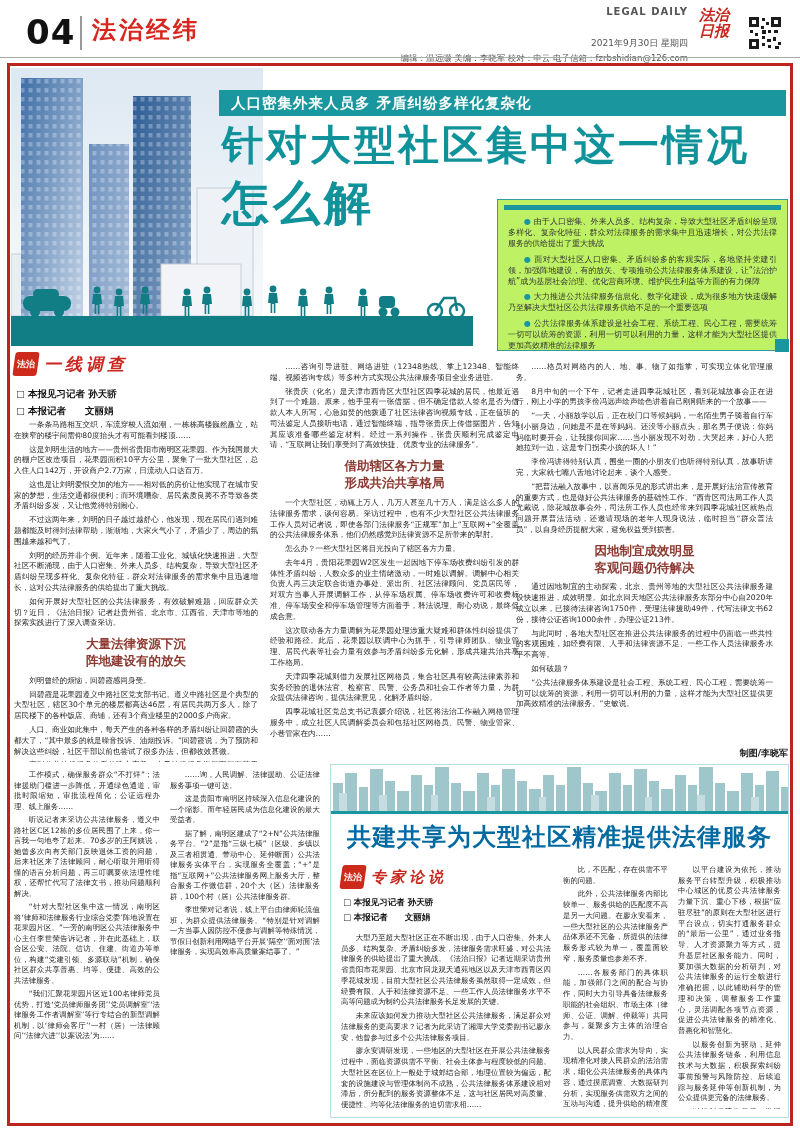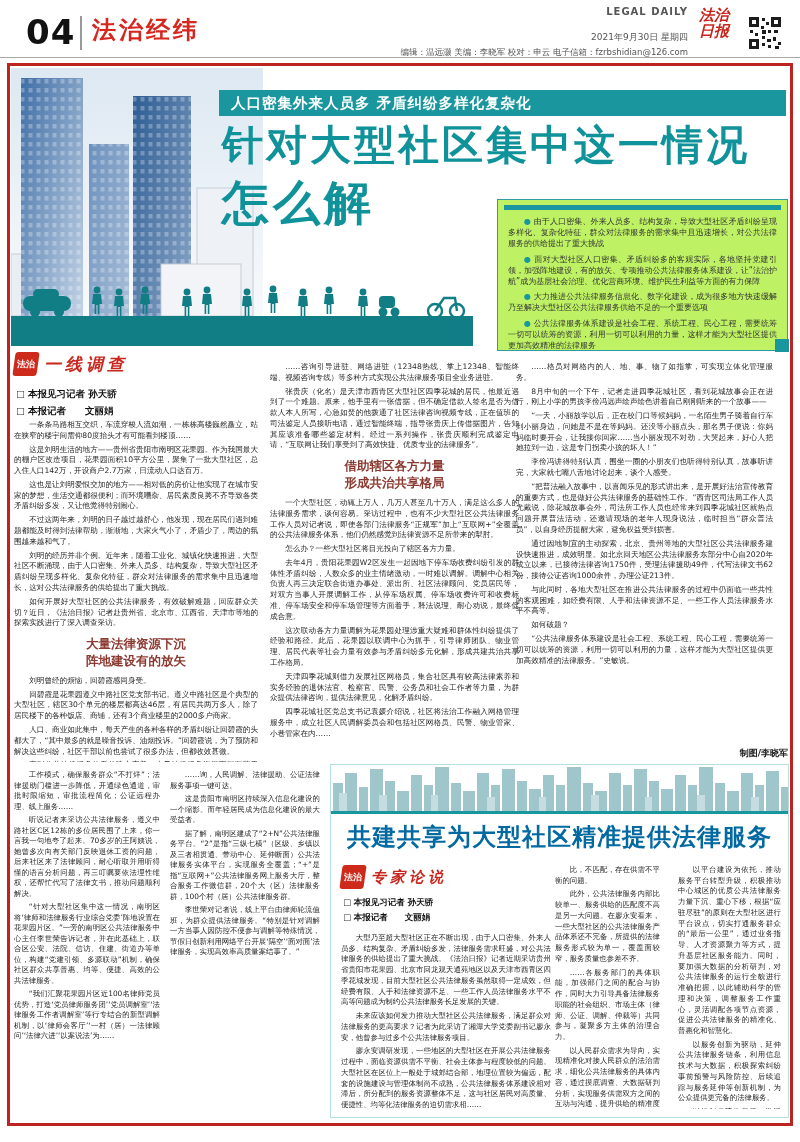--- a/index.html
+++ b/index.html
@@ -4,21 +4,21 @@
 <style>
   html,body{margin:0;padding:0;background:#ffffff;}
   .page{position:relative;width:800px;height:1142px;background:#fff;overflow:hidden;
         font-family:"DejaVu Sans","Liberation Sans",sans-serif;color:#222;}
   
   .pageno{position:absolute;left:26px;top:12px;font-size:34px;font-weight:900;color:#111;letter-spacing:1px;}
   .mast-div{position:absolute;left:80px;top:16px;width:2px;height:34px;background:#999;}
   .section-name{position:absolute;left:92px;top:14px;font-size:24px;font-weight:900;color:#d6261d;letter-spacing:3px;}
   .mast-right{position:absolute;right:112px;top:6px;text-align:right;color:#444;}
   .legal-daily{font-size:10px;font-weight:bold;color:#555;letter-spacing:1px;}
-  .mast-date{font-size:9px;margin-top:14px;color:#555;}
+  .mast-date{font-size:9px;margin-top:20px;color:#555;}
   .mast-staff{font-size:8.5px;margin-top:3px;color:#555;}
   .brand{position:absolute;right:66px;top:8px;width:40px;font-size:15px;line-height:1.05;font-weight:bold;
          color:#c7251b;font-family:"DejaVu Serif","Liberation Serif",serif;font-style:italic;text-align:center;}
   .qr{position:absolute;right:18px;top:16px;}
   .mast-rule{position:absolute;left:0;top:57px;width:800px;height:1px;background:#a8a8a8;}
   
   .frame{position:absolute;left:7px;top:63px;width:780px;height:1057px;border:3px solid #bb2420;background:#fff;}
   
   .illustration{position:absolute;left:11px;top:68px;}
   .kicker{position:absolute;left:219px;top:90px;width:567px;height:26px;background:#1a969e;color:#fff;
@@ -231,20 +231,24 @@
   </div>
 
   <div class="col" style="left:516px;top:362px;width:257px;height:382px;">
     <div>
         <p>……格员对网格内的人、地、事、物了如指掌，可实现立体化管理服务。</p>
         <p>8月中旬的一个下午，记者走进四季花城社区，看到花城故事会正在进行，刚上小学的男孩李俭冯远声绘声绘色讲着自己刚刚听来的一个故事——</p>
         <p>“一天，小丽放学以后，正在校门口等候妈妈，一名陌生男子骑着自行车到小丽身边，问她是不是在等妈妈。还没等小丽点头，那名男子便说：你妈妈临时要开会，让我接你回家……当小丽发现不对劲，大哭起来，好心人把她拉到一边，这是专门拐卖小孩的坏人！”</p>
         <p>李俭冯讲得特别认真，围坐一圈的小朋友们也听得特别认真，故事听讲完，大家就七嘴八舌地讨论起来，谈个人感受。</p>
         <p>“把普法融入故事中，以喜闻乐见的形式讲出来，是开展好法治宣传教育的重要方式，也是做好公共法律服务的基础性工作。”西青区司法局工作人员尤戴说，除花城故事会外，司法所工作人员也经常来到四季花城社区就热点问题开展普法活动，还邀请现场的老年人现身说法，临时担当“群众普法员”，以自身经历提醒大家，避免权益受到损害。</p>
       </div>
+    <div class="subhead">
+      <div>因地制宜成效明显</div>
+      <div>客观问题仍待解决</div>
+    </div>
     <div>
         <p>通过因地制宜的主动探索，北京、贵州等地的大型社区公共法律服务建设快速推进，成效明显。如北京回天地区公共法律服务东部分中心自2020年成立以来，已接待法律咨询1750件，受理法律援助49件，代写法律文书62份，接待公证咨询1000余件，办理公证213件。</p>
         <p>与此同时，各地大型社区在推进公共法律服务的过程中仍面临一些共性的客观困难，如经费有限、人手和法律资源不足、一些工作人员法律服务水平不高等。</p>
         <p>如何破题？</p>
         <p>“公共法律服务体系建设是社会工程、系统工程、民心工程，需要统筹一切可以统筹的资源，利用一切可以利用的力量，这样才能为大型社区提供更加高效精准的法律服务。”史敏说。</p>
       </div>
   </div>
   <div class="credit">制图/李晓军</div>
 
   <div class="col" style="left:14px;top:770px;width:146px;height:345px;font-size:7.4px;">
@@ -330,21 +334,21 @@
       <div class="byline" style="font-size:8.5px;">本报记者　　文丽娟</div>
     </div>
 
     <div class="a2col" style="left:10px;top:168px;width:210px;height:176px;">
       <div>
           <p>大型乃至超大型社区正在不断出现，由于人口密集、外来人员多、结构复杂、矛盾纠纷多发，法律服务需求旺盛，对公共法律服务的供给提出了重大挑战。《法治日报》记者近期采访贵州省贵阳市花果园、北京市回龙观天通苑地区以及天津市西青区四季花城发现，目前大型社区公共法律服务虽然取得一定成效，但经费有限、人手和法律资源不足、一些工作人员法律服务水平不高等问题成为制约公共法律服务长足发展的关键。</p>
           <p>未来应该如何发力推动大型社区公共法律服务，满足群众对法律服务的更高要求？记者为此采访了湘潭大学党委副书记廖永安，他曾参与过多个公共法律服务项目。</p>
           <p>廖永安调研发现，一些地区的大型社区在开展公共法律服务过程中，面临资源供需不平衡、社会主体参与程度较低的问题。大型社区在区位上一般处于城郊结合部，地理位置较为偏远，配套的设施建设与管理体制尚不成熟，公共法律服务体系建设相对滞后，所分配到的服务资源整体不足，这与社区居民对高质量、便捷性、均等化法律服务的迫切需求相……</p>
         </div>
     </div>
-    <div class="a2col" style="left:224px;top:100px;width:105px;height:244px;">
+    <div class="a2col" style="left:232px;top:100px;width:105px;height:244px;">
       <div>
           <p>比，不匹配，存在供需不平衡的问题。</p>
           <p>此外，公共法律服务内部比较单一、服务供给的匹配度不高是另一大问题。在廖永安看来，一些大型社区的公共法律服务产品体系还不完备，所提供的法律服务形式较为单一，覆盖面较窄，服务质量也参差不齐。</p>
           <p>……各服务部门的具体职能，加强部门之间的配合与协作，同时大力引导具备法律服务职能的社会组织、市场主体（律师、公证、调解、仲裁等）共同参与，凝聚多方主体的治理合力。</p>
           <p>以人民群众需求为导向，实现精准化对接人民群众的法治需求，细化公共法律服务的具体内容，通过摸底调查、大数据研判分析，实现服务供需双方之间的互动与沟通，提升供给的精准度与匹配度。</p>
         </div>
     </div>
     <div class="a2col" style="left:347px;top:100px;width:103px;height:244px;">
       <div>
           <p>以平台建设为依托，推动服务平台转型升级，积极推动中心城区的优质公共法律服务力量下沉、重心下移，根据“应驻尽驻”的原则在大型社区进行平台设点，切实打通服务群众的“最后一公里”，通过业务指导、人才资源聚力等方式，提升基层社区服务能力。同时，要加强大数据的分析研判，对公共法律服务的运行全貌进行准确把握，以此辅助科学的管理和决策，调整服务工作重心，灵活调配各项节点资源，促进公共法律服务的精准化、普惠化和智慧化。</p>

